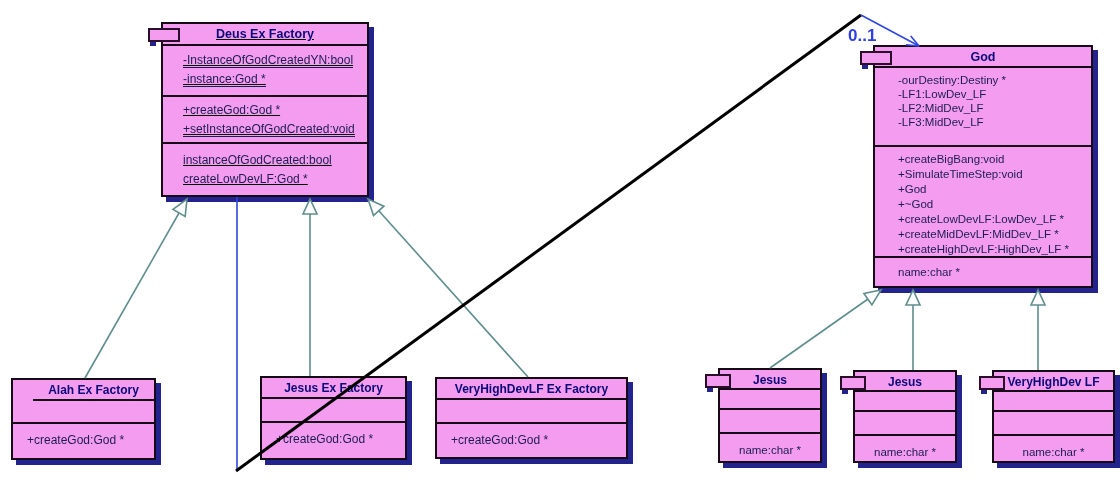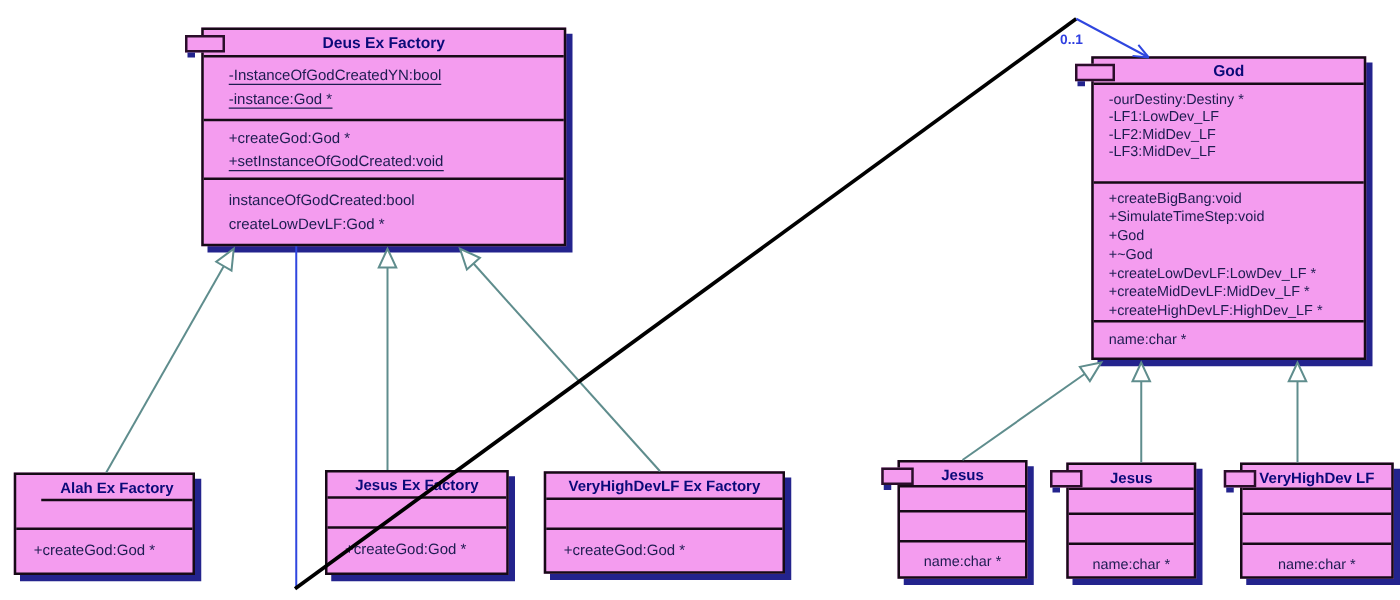--- a/index.html
+++ b/index.html
@@ -17,46 +17,46 @@
     font-weight:bold;color:#0a0a78;text-align:center;
     font-size:12.5px;padding-top:3px;white-space:nowrap;
   }
   .member{color:#1c1c50;font-size:12px;white-space:nowrap;}
   .ul{border-bottom:1px solid currentColor;padding-bottom:0px;}
   
   .deus .member{font-size:12px;line-height:19px;padding-left:20px;}
   .deus .sec-attrs{padding-top:5px;}
   .deus .sec-methods{padding-top:4px;}
   .deus .sec-extras{padding-top:7px;}
-  .god .member{font-size:11.5px;line-height:15px;padding-left:12px;}
+  .god .member{font-size:11.5px;line-height:15px;padding-left:23px;}
   .god .sec-attrs{padding-top:5px;}
   .god .sec-attrs .member{line-height:14px;}
   .god .sec-methods{padding-top:5px;}
   .god .sec-extras{padding-top:7px;}
   .smallbox .title{font-size:12px;padding-top:3px;}
   .smallbox .member{font-size:12px;line-height:16px;padding-left:14px;padding-top:8px;}
   .rsmall .member{text-align:center;padding-left:0;font-size:11.5px;}
   .tab-icon{
     position:absolute;left:-15px;top:4px;width:28px;height:10px;
     background:#F49CEF;border:2px solid #2a0e2a;z-index:3;
   }
   .tab-icon .nub{
     position:absolute;left:0px;bottom:-6px;width:6px;height:4px;background:#23238d;display:block;
   }
   #edges{position:absolute;left:0;top:0;z-index:2;pointer-events:none;}
   .mult-label{
-    position:absolute;color:#2f3fe0;font-weight:bold;font-size:11px;z-index:4;
+    position:absolute;color:#2f3fe0;font-weight:bold;font-size:17px;z-index:4;
   }
 </style>
 </head>
 <body>
 
 <div id="canvas">
 
-  <div class="box deus" style="left:161px;top:22px;width:292px;height:175px;">
+  <div class="box deus" style="left:161px;top:22px;width:208px;height:175px;text-decoration:underline;">
     <div class="tab-icon">
         <i class="nub"></i>
       </div>
     <div class="sec title" style="height:22px;">Deus Ex Factory</div>
     <div class="sec sec-attrs" style="height:51px;">
       <div class="member"><span class="ul">-InstanceOfGodCreatedYN:bool</span></div>
       <div class="member"><span class="ul">-instance:God *</span></div>
     </div>
     <div class="sec sec-methods" style="height:47px;">
       <div class="member">+createGod:God *</div>

